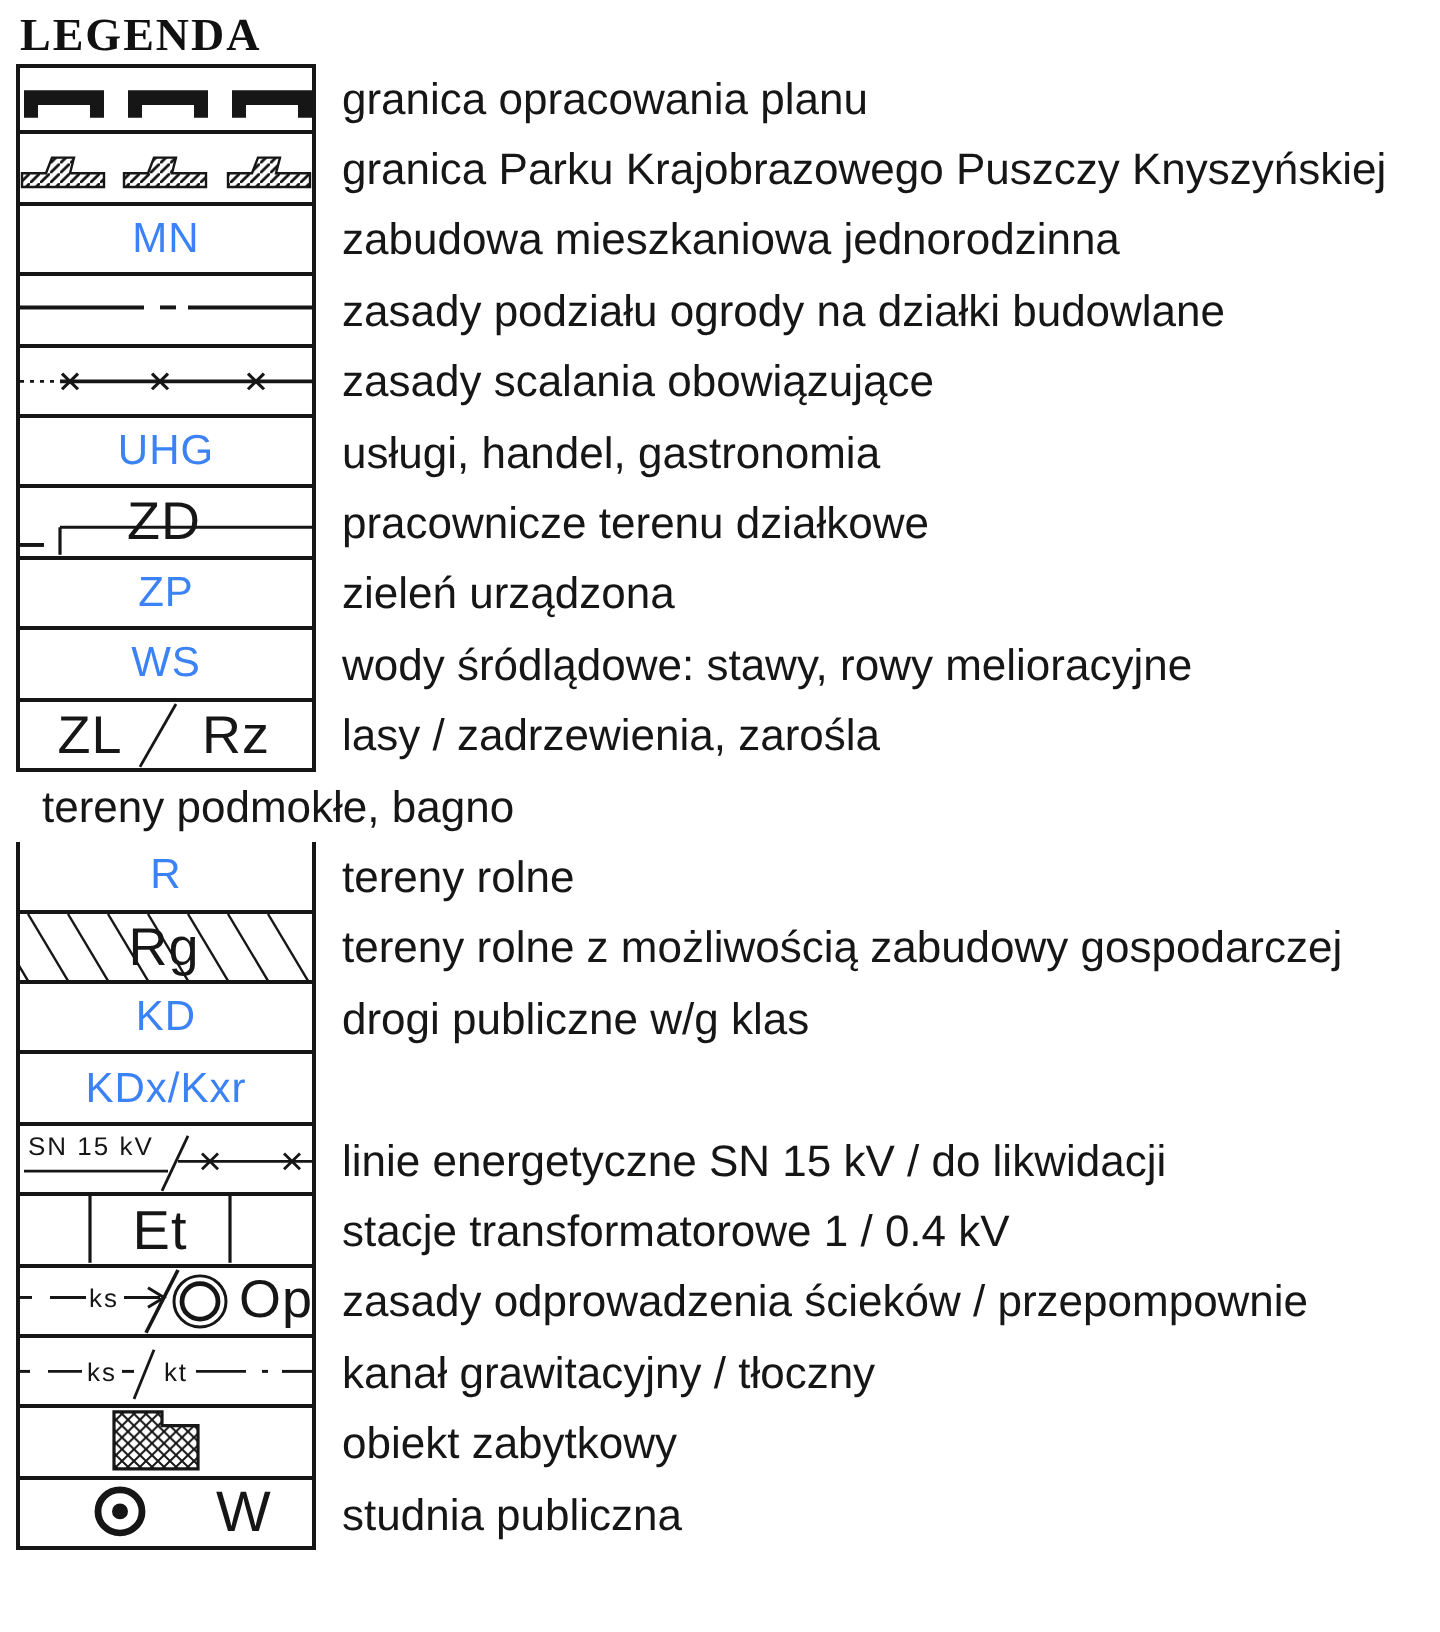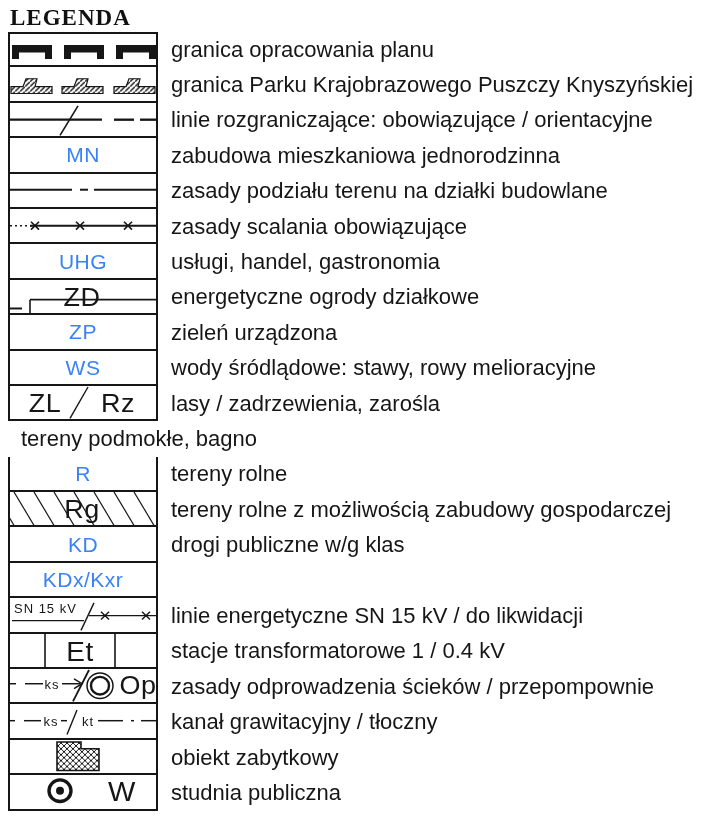--- a/index.html
+++ b/index.html
@@ -84,52 +84,39 @@
           <g fill="url(#ph)" stroke="#161616" stroke-width="1.2">
             <path d="M1,20 H13 L16,12 H27 L25,20 H42 V27 H1 Z"></path>
             <path d="M52,20 H64 L67,12 H78 L76,20 H93 V27 H52 Z"></path>
             <path d="M104,20 H116 L119,12 H130 L128,20 H145 V27 H104 Z"></path>
           </g>
         </svg>
       </div>
       <div class="label">granica Parku Krajobrazowego Puszczy Knyszyńskiej</div>
     </div>
 
-    <div class="row">
-      <div class="sym">
-        <svg class="symsvg" viewBox="0 0 146 34" preserveAspectRatio="none">
-          <g stroke="#161616" stroke-width="2.4">
-            <line x1="0" y1="17" x2="92" y2="17"></line>
-            <line x1="68" y1="3" x2="50" y2="33" stroke-width="1.6"></line>
-            <line x1="104" y1="17" x2="124" y2="17"></line>
-            <line x1="130" y1="17" x2="146" y2="17"></line>
-          </g>
-        </svg>
-      </div>
-      <div class="label">linie rozgraniczające: obowiązujące / orientacyjne</div>
-    </div>
 
     <div class="row">
       <div class="sym">
         <span class="code">MN</span>
       </div>
       <div class="label">zabudowa mieszkaniowa jednorodzinna</div>
     </div>
 
     <div class="row">
       <div class="sym">
         <svg class="symsvg" viewBox="0 0 146 34" preserveAspectRatio="none">
           <g stroke="#161616" stroke-width="2">
             <line x1="0" y1="16" x2="62" y2="16"></line>
             <line x1="70" y1="16" x2="78" y2="16"></line>
             <line x1="84" y1="16" x2="146" y2="16"></line>
           </g>
         </svg>
       </div>
-      <div class="label">zasady podziału terenu na działki budowlane</div>
+      <div class="label">zasady podziału ogrody na działki budowlane</div>
     </div>
 
     <div class="row">
       <div class="sym">
         <svg class="symsvg" viewBox="0 0 146 34" preserveAspectRatio="none">
           <line x1="0" y1="17" x2="22" y2="17" stroke="#161616" stroke-width="1.4" stroke-dasharray="2 3"></line>
           <line x1="20" y1="17" x2="146" y2="17" stroke="#161616" stroke-width="2"></line>
           <g stroke="#161616" stroke-width="1.6" fill="none">
             <path d="M21,13 L29,21 M21,21 L29,13"></path>
             <path d="M66,13 L74,21 M66,21 L74,13"></path>
@@ -151,21 +138,21 @@
       <div class="sym">
         <svg class="symsvg" viewBox="0 0 146 34" preserveAspectRatio="none">
           <g stroke="#161616" stroke-width="1.6" fill="none">
             <line x1="146" y1="20" x2="20" y2="20"></line>
             <line x1="20" y1="20" x2="20" y2="34"></line>
             <line x1="0" y1="29" x2="12" y2="29" stroke-width="2"></line>
           </g>
           <text class="code-t" x="72" y="26" text-anchor="middle">ZD</text>
         </svg>
       </div>
-      <div class="label">energetyczne ogrody działkowe</div>
+      <div class="label">pracownicze terenu działkowe</div>
     </div>
 
     <div class="row">
       <div class="sym">
         <span class="code">ZP</span>
       </div>
       <div class="label">zieleń urządzona</div>
     </div>
 
     <div class="row">

